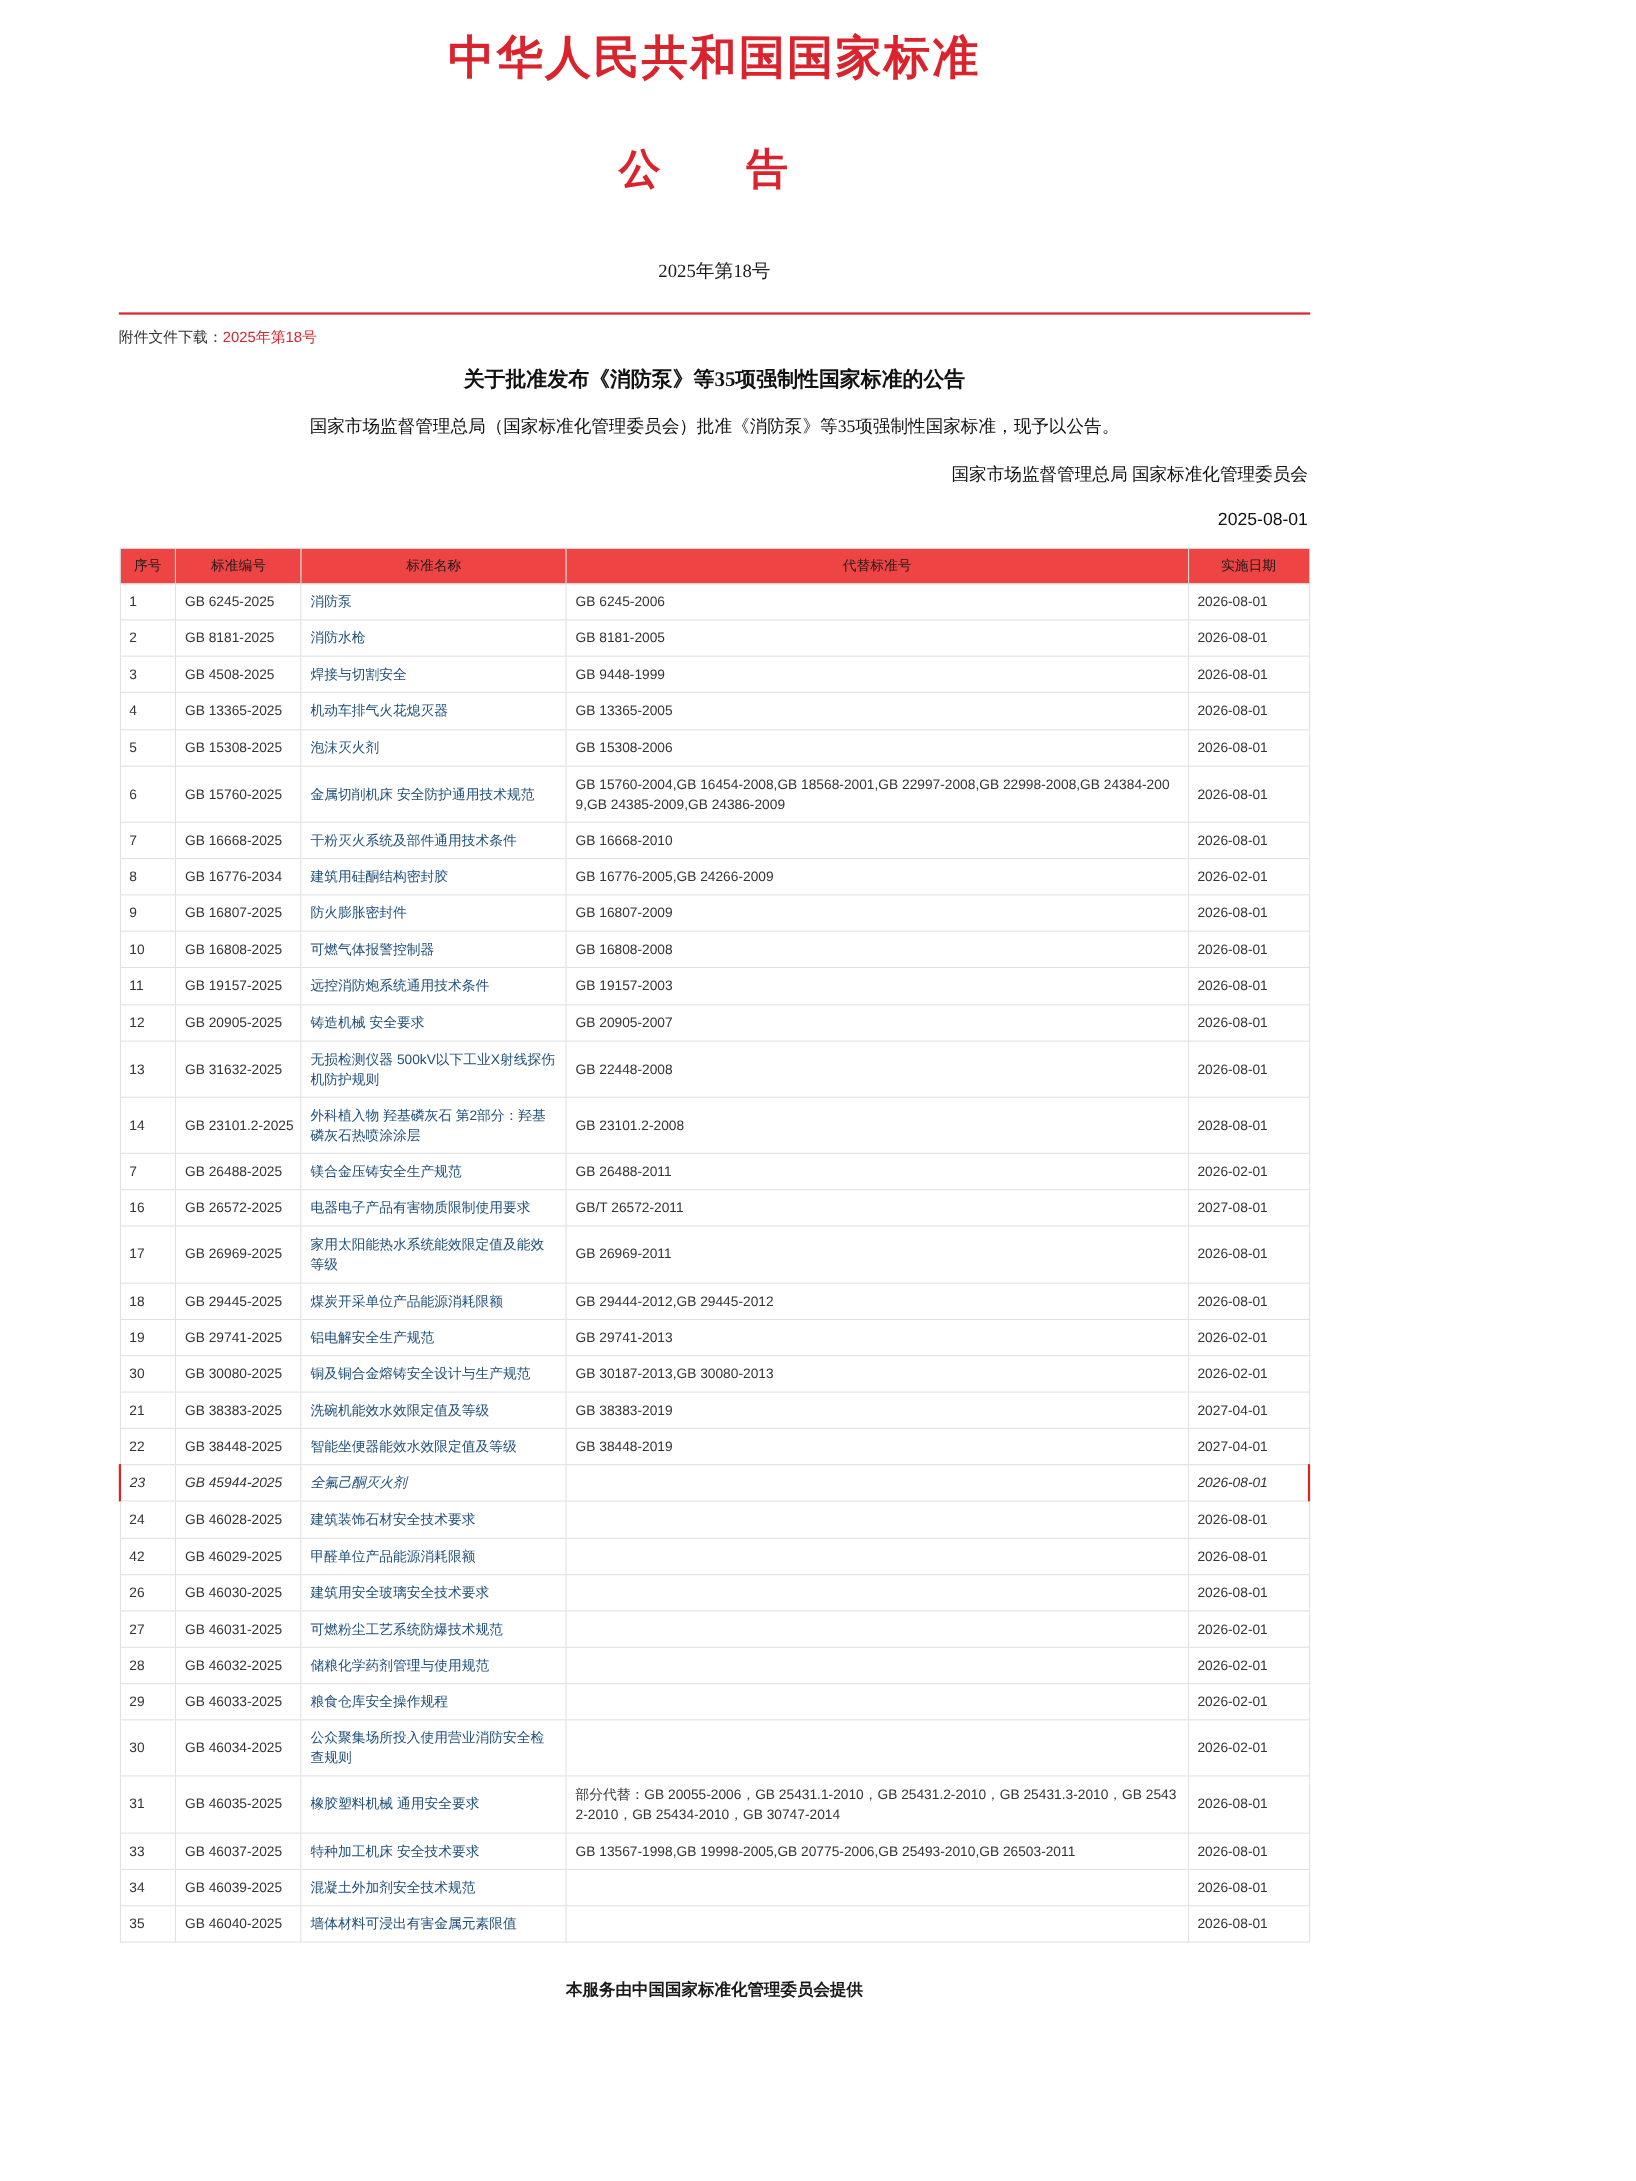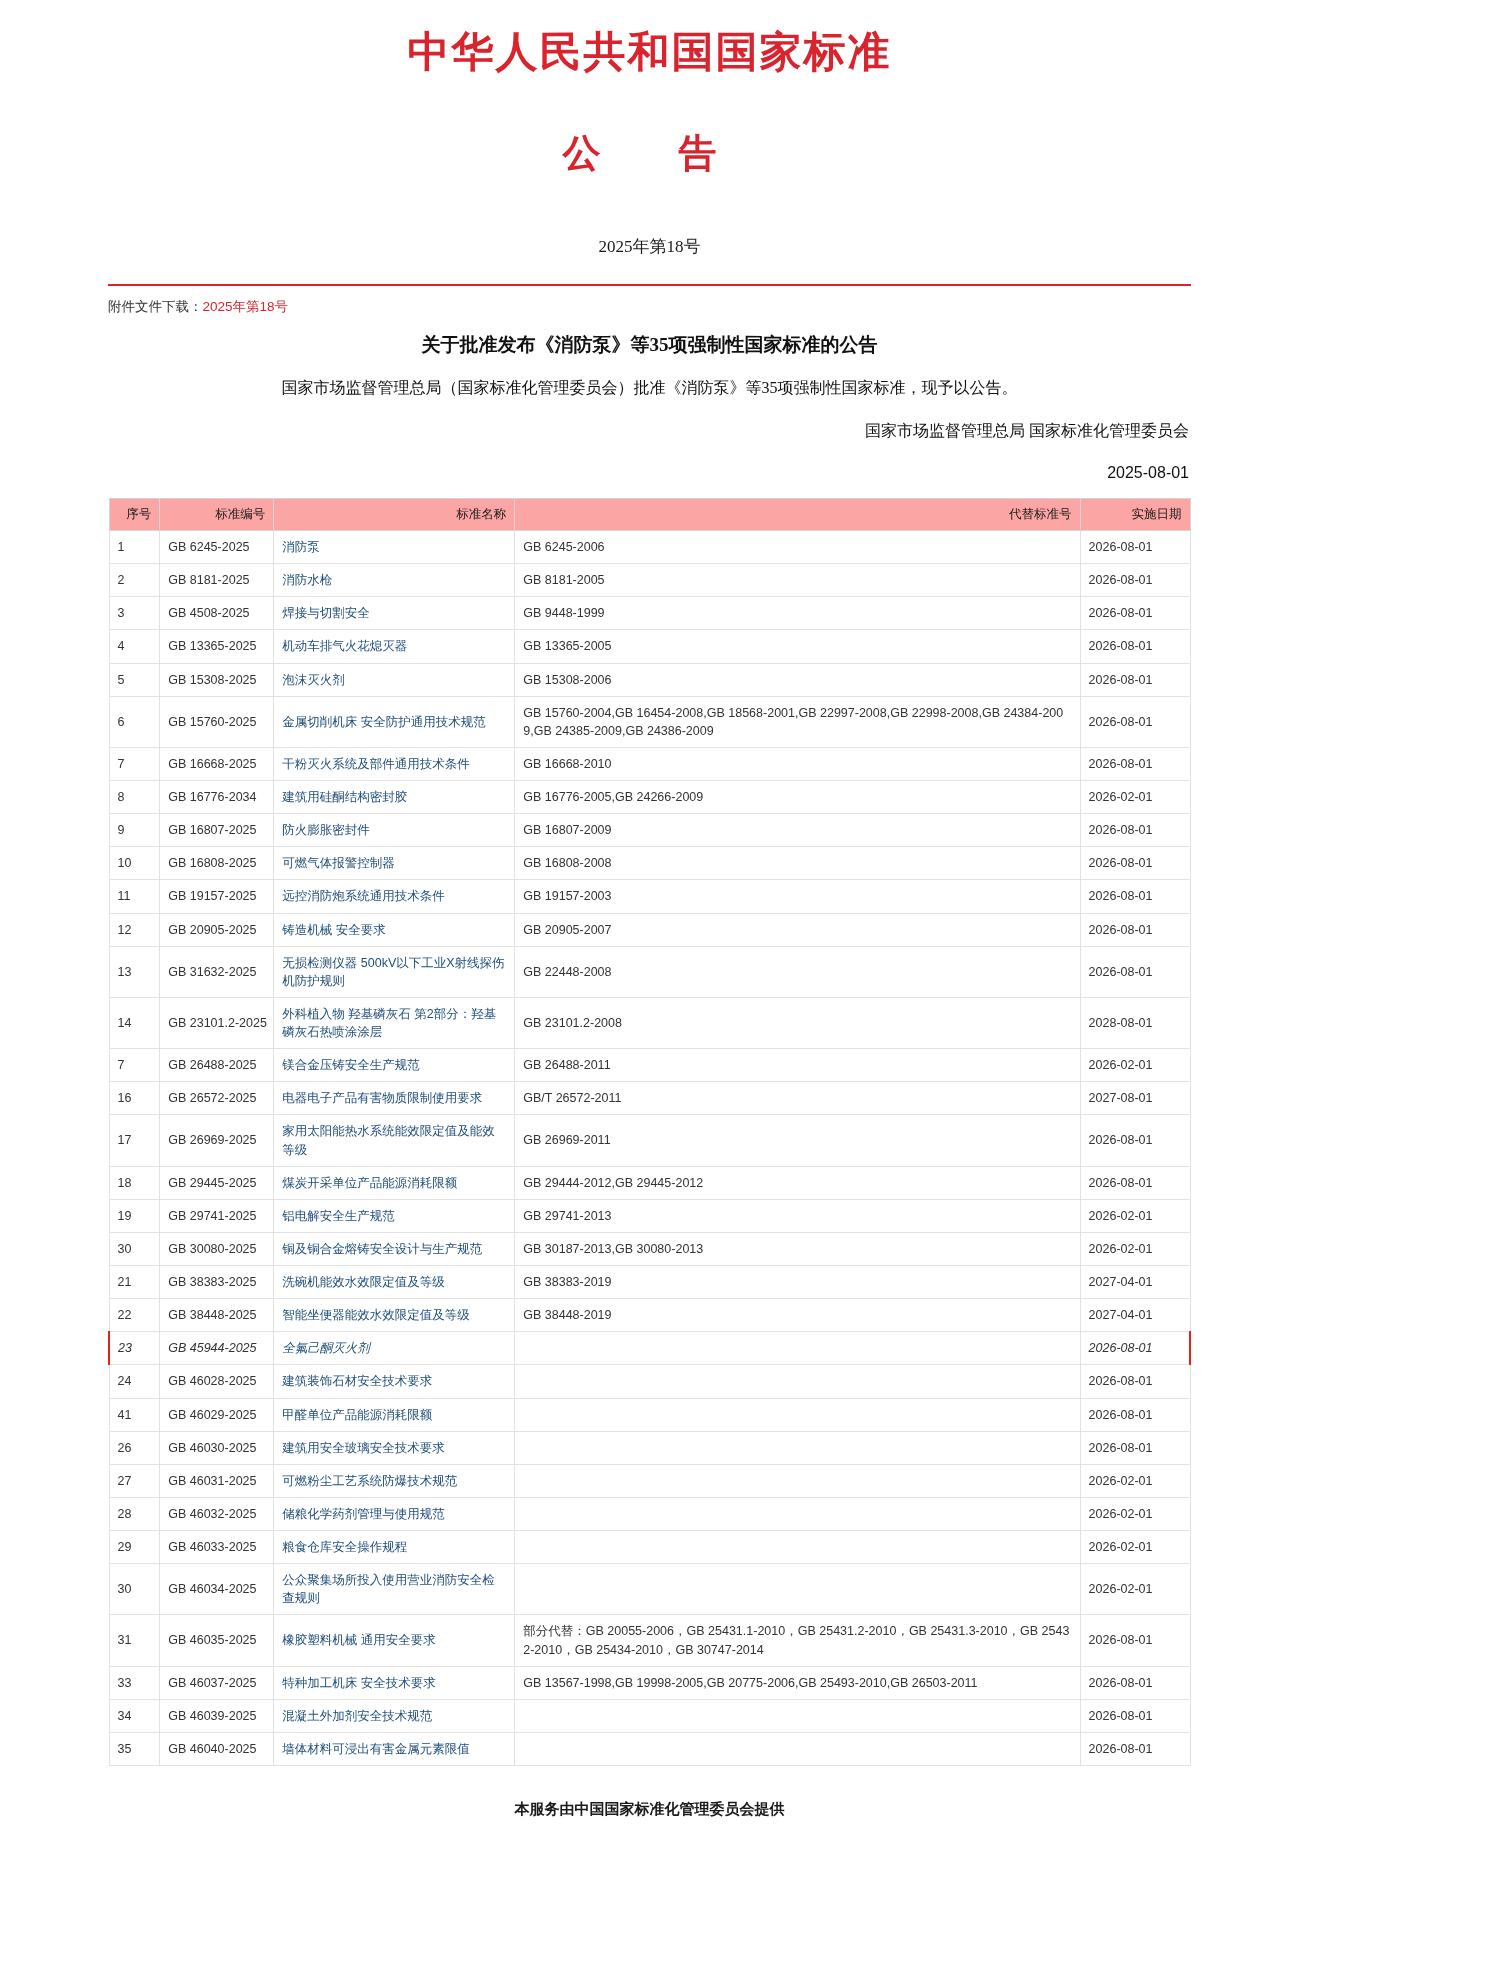--- a/index.html
+++ b/index.html
@@ -103,25 +103,25 @@
     position: relative;
   }
   table.std {
     width: 100%;
     border-collapse: collapse;
     font-size: 12.5px;
     color: #1f4e79;
     table-layout: fixed;
   }
   table.std thead th {
-    background: #fca5a5;
+    background: #ef4444;
     border: 1px solid #d5d5d5;
     font-weight: normal;
     color: #1a1a1a;
-    text-align: right;
+    text-align: center;
     padding: 7px 8px;
     font-size: 12.5px;
     white-space: nowrap;
   }
   table.std tbody td {
     border: 1px solid #e2e2e2;
     padding: 7px 8px;
     vertical-align: middle;
     line-height: 1.45;
     word-break: break-all;
@@ -359,21 +359,21 @@
             <td class="c-date">2026-08-01</td>
           </tr>
           <tr>
             <td class="c-idx">24</td>
             <td class="c-code">GB 46028-2025</td>
             <td class="c-name">建筑装饰石材安全技术要求</td>
             <td class="c-old"></td>
             <td class="c-date">2026-08-01</td>
           </tr>
           <tr>
-            <td class="c-idx">41</td>
+            <td class="c-idx">42</td>
             <td class="c-code">GB 46029-2025</td>
             <td class="c-name">甲醛单位产品能源消耗限额</td>
             <td class="c-old"></td>
             <td class="c-date">2026-08-01</td>
           </tr>
           <tr>
             <td class="c-idx">26</td>
             <td class="c-code">GB 46030-2025</td>
             <td class="c-name">建筑用安全玻璃安全技术要求</td>
             <td class="c-old"></td>

